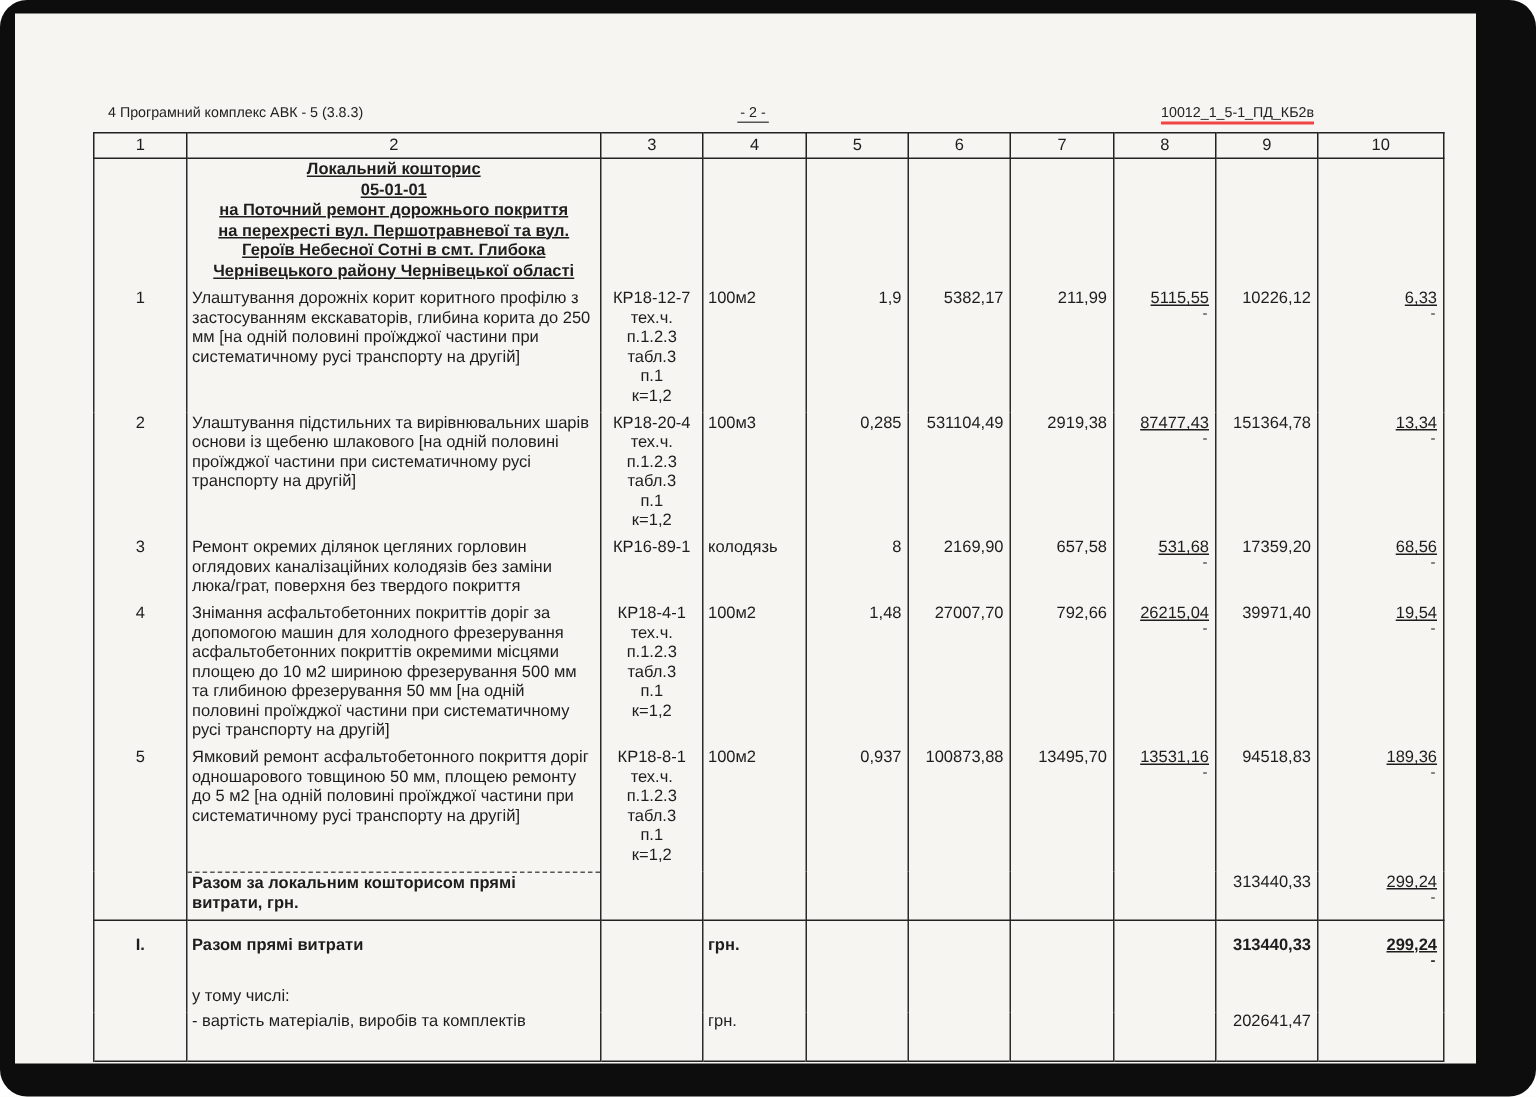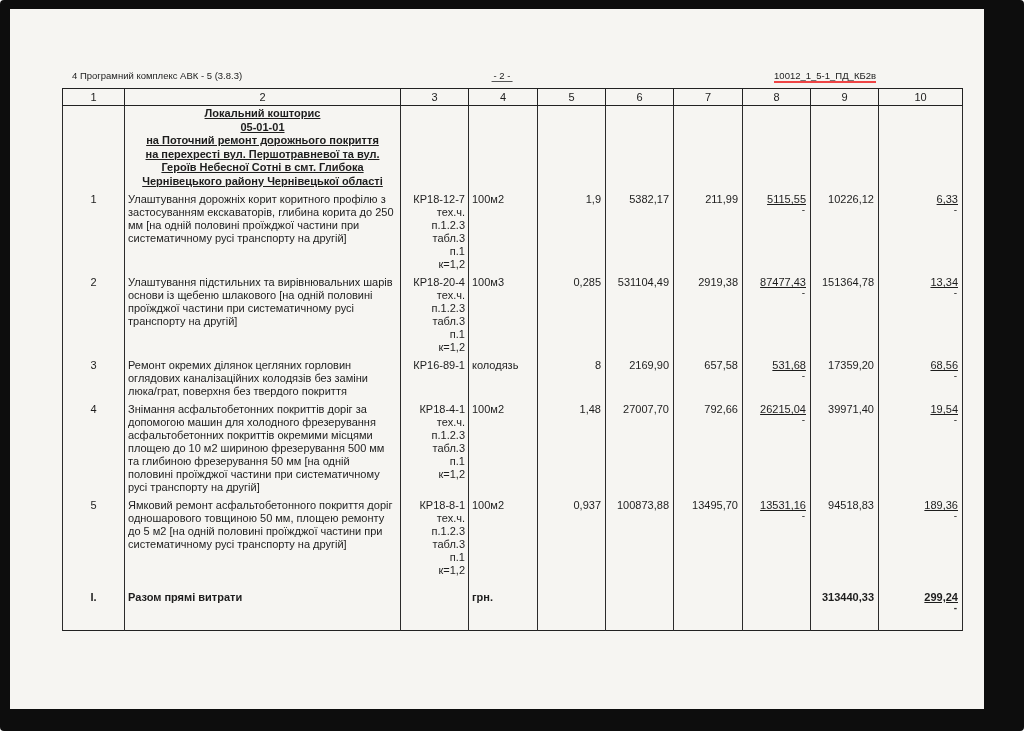--- a/index.html
+++ b/index.html
@@ -1,28 +1,28 @@
 <!DOCTYPE html>
 <html><head>
 <meta charset="utf-8">
 <style>
   html,body{margin:0;padding:0;background:#ffffff;}
   body{width:1024px;height:731px;overflow:hidden;font-family:"Liberation Sans",sans-serif;}
-  .scan-frame{position:absolute;left:0;top:0;width:1024px;height:731px;background:#0d0d0d;border-radius:4px;}
+  .scan-frame{position:absolute;left:0;top:0;width:1024px;height:731px;background:#0d0d0d;border-radius:18px;}
   .page{position:absolute;left:10px;top:9px;width:974px;height:700px;background:#f6f5f2;overflow:hidden;color:#1d1d1d;}
   .page-header{position:relative;height:14px;margin-top:61px;font-size:9.5px;color:#222;}
   .ph-left{position:absolute;left:62px;top:0;}
   .ph-center{position:absolute;left:492px;top:0;transform:translateX(-50%);border-bottom:1px solid #555;padding:0 2px;}
   .ph-right{position:absolute;right:108px;top:0;border-bottom:2px solid #ef4444;text-align:right;}
   table.est{border-collapse:collapse;table-layout:fixed;width:900px;margin-left:52px;margin-top:4px;border:1.5px solid #222;}
   table.est thead td{border:1.2px solid #222;text-align:center;font-size:11px;height:16px;padding:0;vertical-align:middle;}
   table.est td{border-left:1px solid #2b2b2b;border-right:1px solid #2b2b2b;padding:1px 3px 4px 3px;vertical-align:top;font-size:11px;line-height:13px;}
   .c-no{text-align:center;}
   .c-desc{font-size:10.8px;}
-  .c-code{text-align:right;font-size:10.6px;}
+  .c-code{text-align:center;font-size:10.6px;}
   .c-unit{}
   .c-num{text-align:right;padding-right:4px !important;}
   .title-cell div{font-weight:bold;text-decoration:underline;text-align:center;line-height:13.5px;font-size:11px;}
   .uline{text-decoration:underline;}
   .subdash{display:block;text-align:right;font-size:10px;line-height:7px;padding-right:1px;color:#333;}
   tr.totals-row td{border-bottom:1.6px solid #222;}
   tr.totals-row .c-desc{border-top:1px dashed #555;font-weight:bold;}
   tr.section-row td{padding-top:10px;font-weight:bold;}
   tr.incl-row td{padding-top:10px;}
   tr.sub-row td{padding-top:0;}
@@ -176,35 +176,74 @@
               <div>к=1,2</div>
             </td>
     <td class="c-unit">100м2</td>
     <td class="c-num">0,937</td>
     <td class="c-num">100873,88</td>
     <td class="c-num">13495,70</td>
     <td class="c-num"><span class="uline">13531,16</span><span class="subdash">-</span></td>
     <td class="c-num">94518,83</td>
     <td class="c-num"><span class="uline">189,36</span><span class="subdash">-</span></td>
   </tr>
+<tr class="totals-row" id="totals-row">
+          <td></td>
+          <td class="c-desc">
+            <div>Разом за локальним кошторисом прямі</div>
+            <div>витрати,  грн.</div>
+          </td>
+          <td></td>
+            <td></td>
+          <td></td>
+            <td></td>
+          <td></td>
+            <td></td>
+          <td class="c-num">313440,33</td>
+          <td class="c-num"><span class="uline">299,24</span><span class="subdash">-</span></td>
+        </tr>
 
         <tr class="section-row">
           <td class="c-no">I.</td>
           <td class="c-desc">Разом прямі витрати</td>
           <td></td>
           <td class="c-unit">грн.</td>
           <td></td>
             <td></td>
           <td></td>
             <td></td>
           <td class="c-num">313440,33</td>
           <td class="c-num"><span class="uline">299,24</span><span class="subdash">-</span></td>
         </tr>
 
-
+        <tr class="incl-row">
+          <td></td>
+          <td class="c-desc">у тому числі:</td>
+          <td></td>
+            <td></td>
+          <td></td>
+            <td></td>
+          <td></td>
+            <td></td>
+          <td></td>
+            <td></td>
+        </tr>
+
+        <tr class="sub-row">
+          <td></td>
+          <td class="c-desc indent1">- вартість матеріалів, виробів та комплектів</td>
+          <td></td>
+          <td class="c-unit">грн.</td>
+          <td></td>
+            <td></td>
+          <td></td>
+            <td></td>
+          <td class="c-num">202641,47</td>
+          <td></td>
+        </tr>
 
         <tr class="spacer-row">
           <td></td>
             <td></td>
           <td></td>
             <td></td>
           <td></td>
             <td></td>
           <td></td>
             <td></td>

